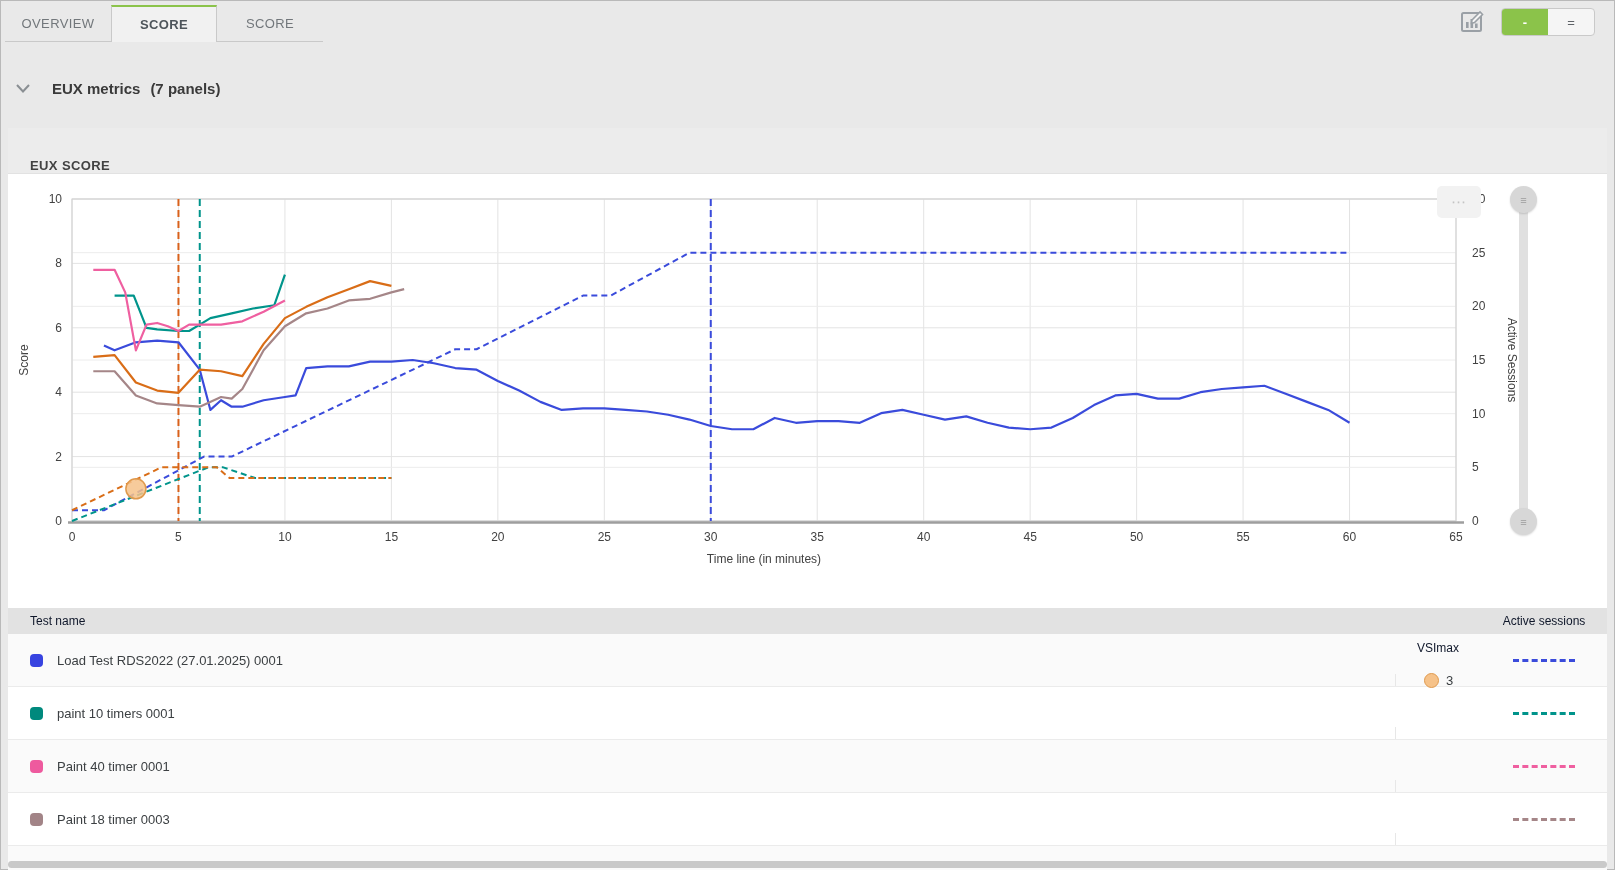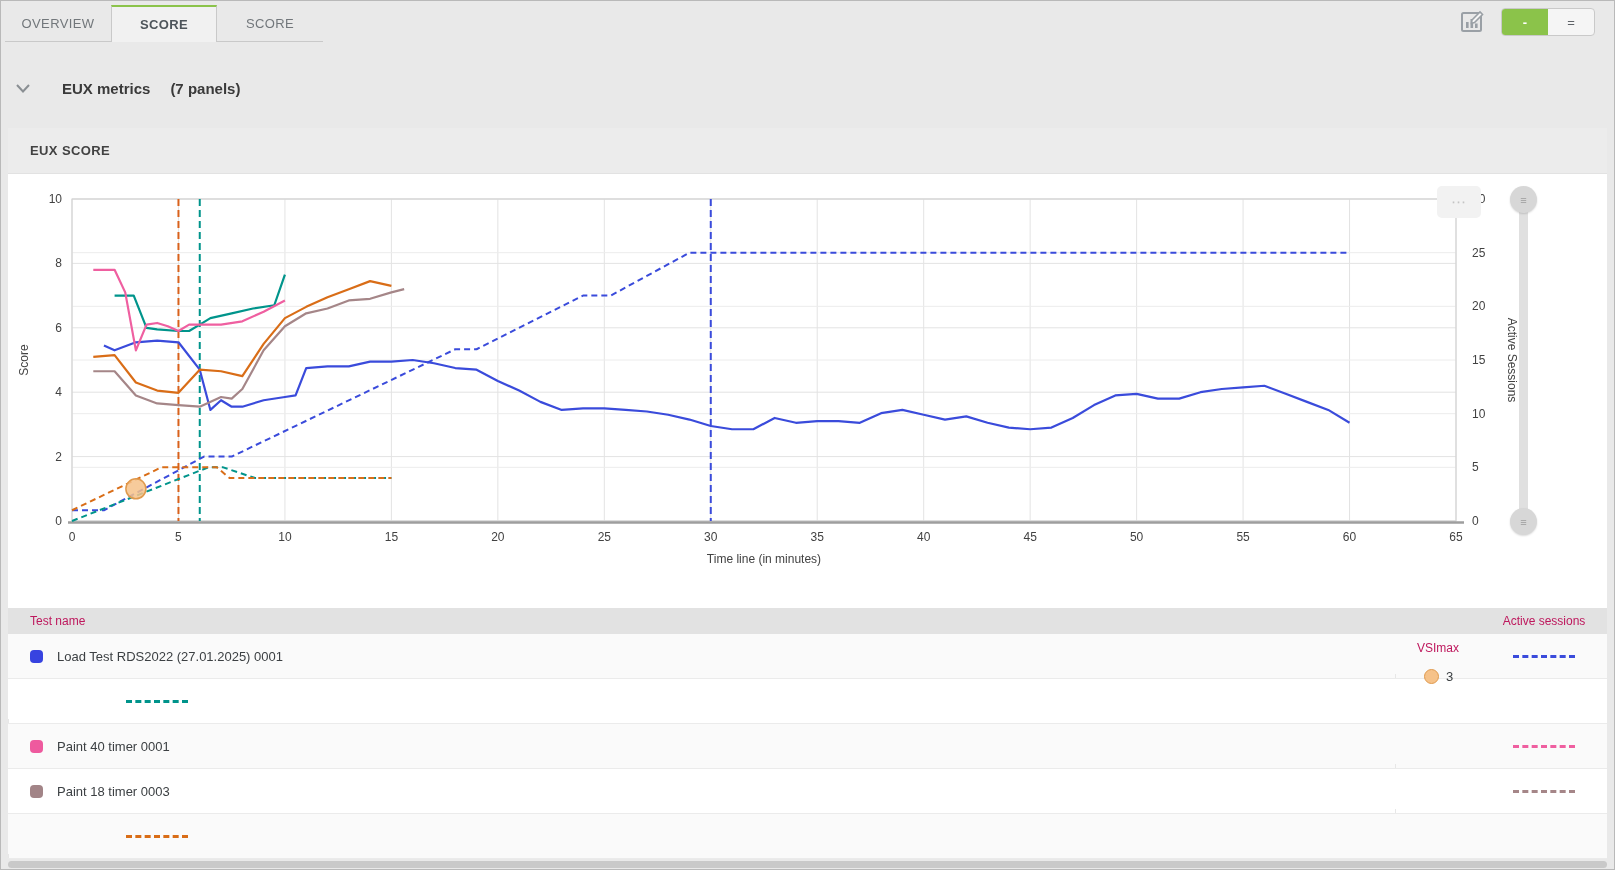--- a/index.html
+++ b/index.html
@@ -21,48 +21,48 @@
     border:1px solid #c9c9c9; border-bottom:none; border-top:2px solid #8bc34a;
   }
   
   .toolbar { position:absolute; right:20px; top:8px; display:flex; align-items:center; gap:14px; }
   .icon-btn { width:30px; height:28px; display:flex; align-items:center; justify-content:center; cursor:pointer; }
   .toggle-group { display:flex; border:1px solid #c9c9c9; border-radius:4px; overflow:hidden; background:#f5f5f5; }
   .toggle-seg { width:46px; height:26px; display:flex; align-items:center; justify-content:center;
     font-size:13px; color:#5f6368; cursor:pointer; }
   .toggle-seg.on { background:#8bc34a; color:#fff; font-weight:bold; }
   
-  .section-head { position:absolute; left:10px; top:72px; display:flex; align-items:center; gap:20px; height:32px; }
+  .section-head { position:absolute; left:10px; top:72px; display:flex; align-items:center; gap:10px; height:32px; }
   .chev { width:26px; height:26px; display:flex; align-items:center; justify-content:center; color:#8a8f93; cursor:pointer; }
   .section-title { font-size:15px; font-weight:bold; color:#3a3a3a; margin-left:6px; }
   .section-count { font-size:15px; font-weight:bold; color:#3a3a3a; }
   
   .card { position:absolute; left:8px; top:128px; width:1599px; height:731px; background:#fff; }
   .panel-head { height:46px; background:#ececec; border-bottom:1px solid #e2e2e2;
-    display:flex; align-items:center; padding-left:22px; }
+    display:flex; align-items:flex-end; padding-left:22px; }
   .panel-title { font-size:13px; font-weight:bold; letter-spacing:.4px; color:#424242; }
   #chart-svg { position:absolute; left:0; top:46px; }
   .more-btn { position:absolute; left:1429px; top:58px; width:44px; height:32px; border-radius:5px;
     background:#f2f2f2; color:#c4c4c4; display:flex; align-items:center; justify-content:center;
     font-size:15px; letter-spacing:1px; cursor:pointer; }
   
   .vslider-track { position:absolute; left:1511px; top:71px; width:9px; height:322px; background:#e0e0e0; border-radius:5px; }
   .vslider-handle { position:absolute; left:1502px; width:27px; height:27px; border-radius:50%;
     background:#d7d7d7; color:#9c9c9c; display:flex; align-items:center; justify-content:center;
     font-size:11px; cursor:pointer; box-shadow:0 1px 2px rgba(0,0,0,.15); }
   .vslider-handle.top { top:58px; } .vslider-handle.bottom { top:380px; }
   
   .legend { position:absolute; left:0; top:480px; width:1599px; }
   .lrow { display:flex; align-items:stretch; }
-  .lhead { height:26px; background:#e2e2e2; color:#be185d; font-size:12px; }
+  .lhead { height:26px; background:#e2e2e2; color:#0f172a; font-size:12px; }
   .lhead .cell { display:flex; align-items:center; }
   .cell-name { flex:1; padding-left:22px; display:flex; align-items:center; gap:14px; }
   .cell-vsimax { width:86px; display:flex; align-items:center; justify-content:center; gap:7px;margin-top:40px; }
   .cell-sessions { width:126px; display:flex; align-items:center; justify-content:center; }
-  .ldata { height:45px; background:#fff; border-bottom:1px solid #ebebeb; font-size:13px; color:#3c4043; }
+  .ldata { height:53px; background:#fff; border-bottom:1px solid #ebebeb; font-size:13px; color:#3c4043; }
   .ldata:nth-child(odd) { background:#fafafa; }
   .ldata .cell-vsimax, .ldata .cell-sessions { border-left:1px solid #e7e7e7; }
   .ldata .cell-sessions { border-left:none; }
   .swatch { width:13px; height:13px; border-radius:4px; flex:none; }
   .dash-sample { width:62px; border-top:3px dashed #999; }
   .vsimax-dot { width:15px; height:15px; border-radius:50%; }
   
   .hscroll { position:absolute; left:8px; bottom:2px; width:1599px; height:7px; background:#c9c9c9; border-radius:4px; }
 </style>
 </head>
@@ -199,20 +199,24 @@
           </div>
           <div class="cell cell-vsimax">
             <span class="vsimax-dot" style="background: rgb(246, 194, 137); border: 1.5px solid rgb(224, 154, 78);"></span>
             <span>3</span>
           </div>
           <div class="cell cell-sessions">
             <span class="dash-sample" style="border-top-color: rgb(58, 75, 219);"></span>
           </div>
         </div>
         <div class="lrow ldata">
+          <div class="cell cell-name">
+            <span class="swatch" style="background: rgb(0, 137, 125);"></span>
+            <span>paint 10 timers 0001</span>
+          </div>
           <div class="cell cell-vsimax"></div>
           <div class="cell cell-sessions">
             <span class="dash-sample" style="border-top-color: rgb(0, 148, 139);"></span>
           </div>
         </div>
         <div class="lrow ldata">
           <div class="cell cell-name">
             <span class="swatch" style="background: rgb(238, 90, 158);"></span>
             <span>Paint 40 timer 0001</span>
           </div>

